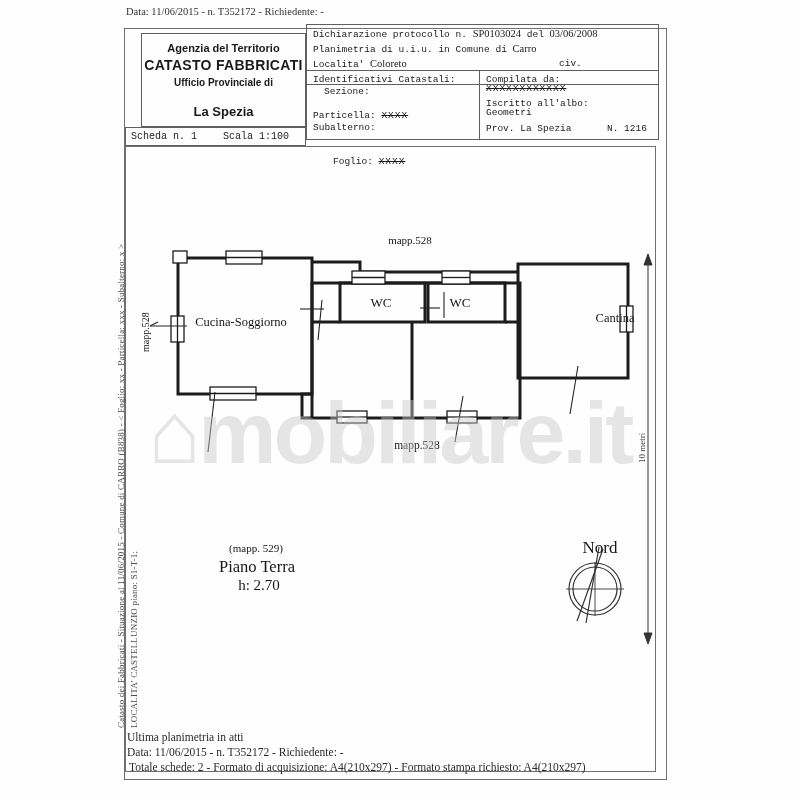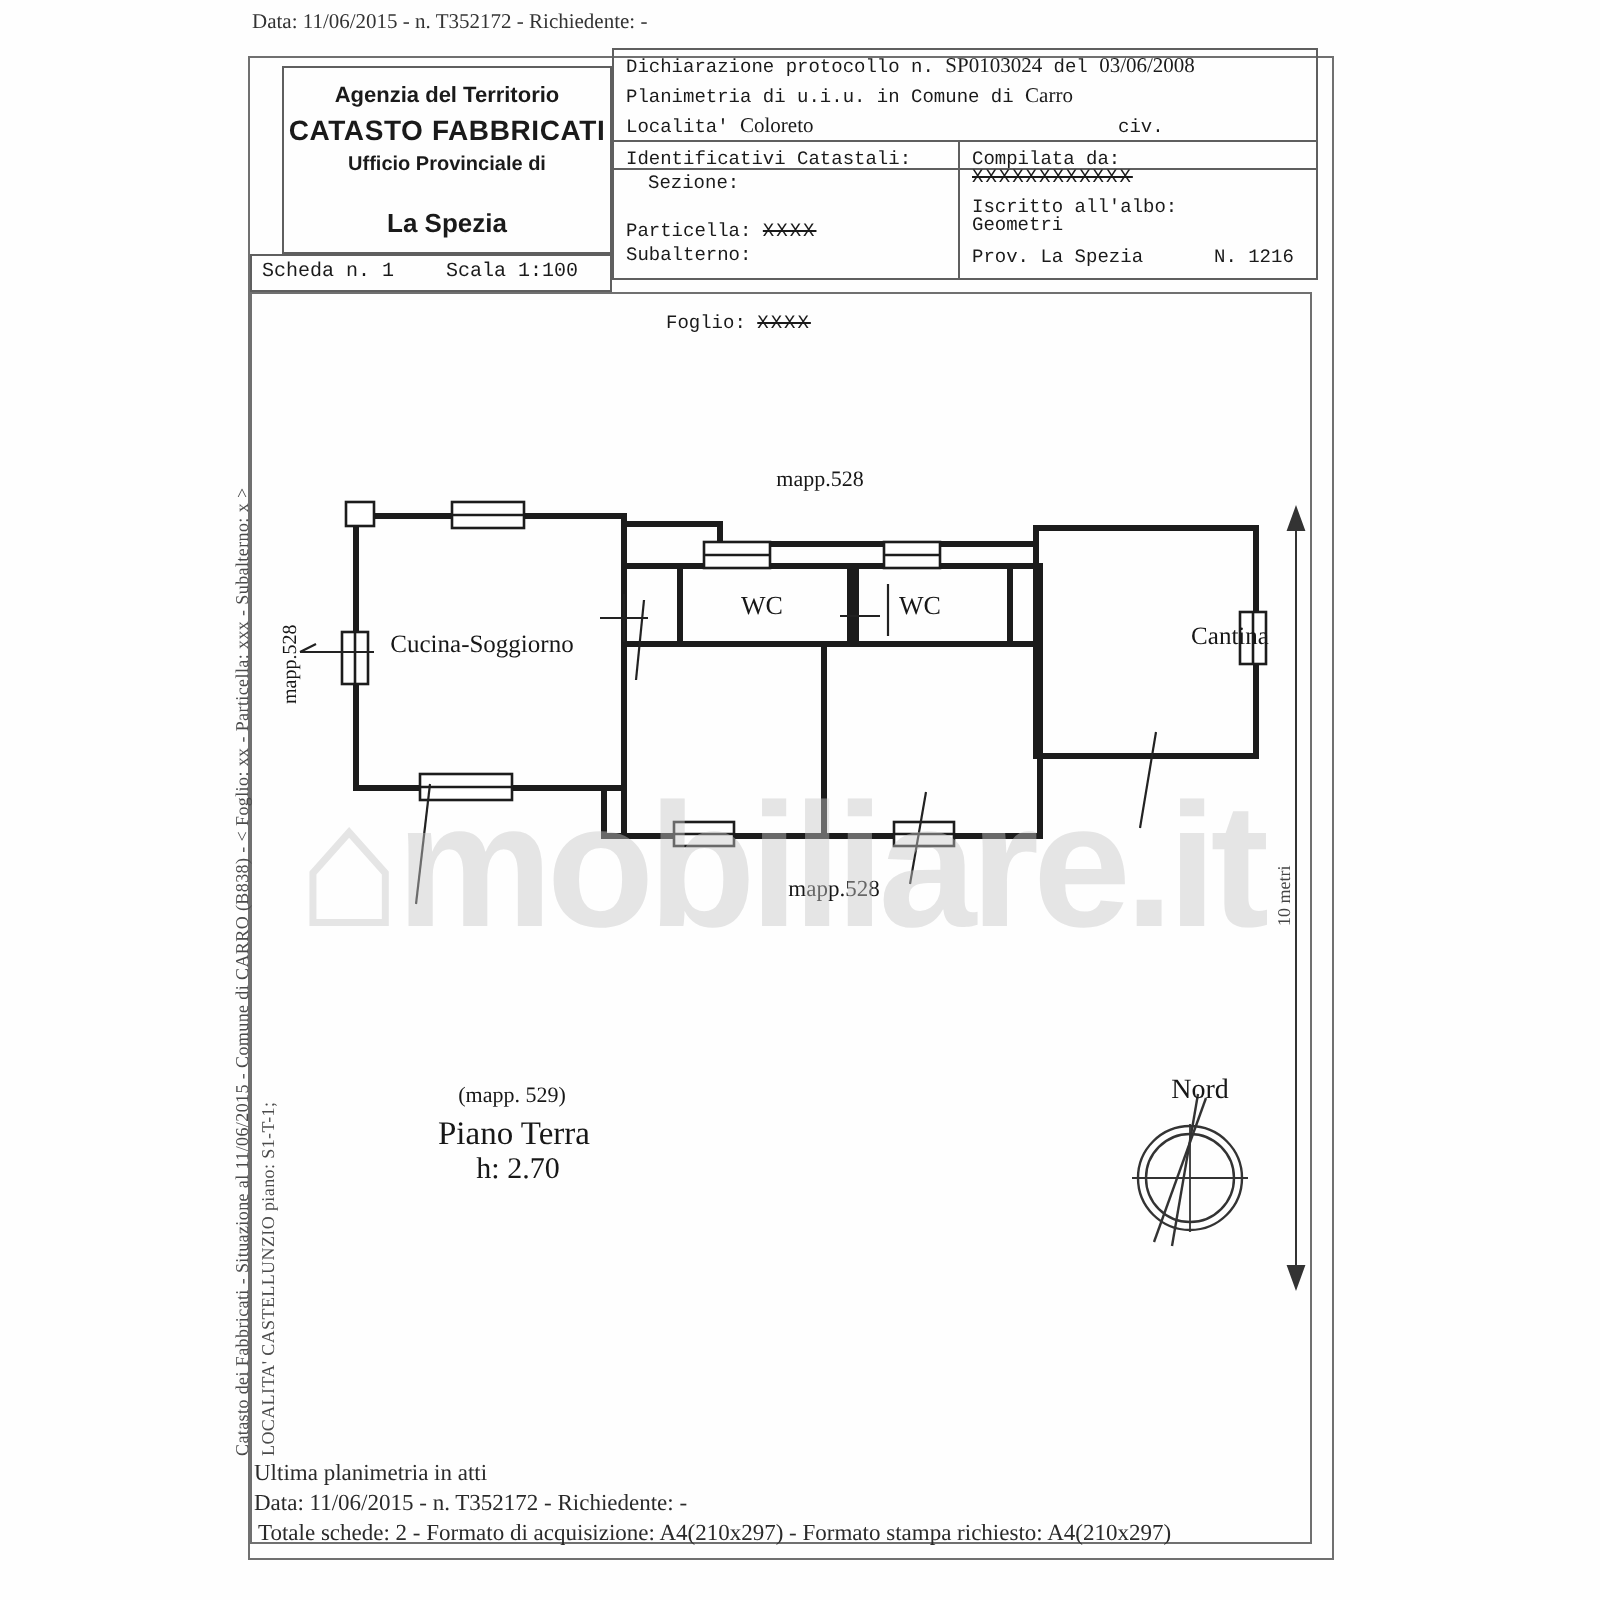--- a/index.html
+++ b/index.html
@@ -155,21 +155,21 @@
   <div class="planlabel ctr" style="left:381px; top:295px; font-size:13px;">WC</div>
   <div class="planlabel ctr" style="left:460px; top:295px; font-size:13px;">WC</div>
   <div class="planlabel ctr" style="left:571px; top:311px; font-size:12.5px;margin-left:44px;">Cantina</div>
   <div class="planlabel ctr" style="left:417px; top:439px; font-size:11.5px;">mapp.528</div>
   <div class="planlabel rot" style="left:140px; top:352px; font-size:10px;">mapp.528</div>
 
   <div class="planlabel ctr" style="left:256px; top:542px; font-size:11px;">(mapp. 529)</div>
   <div class="planlabel ctr" style="left:257px; top:557px; font-size:16.5px; font-weight:normal;">Piano Terra</div>
   <div class="planlabel ctr" style="left:259px; top:577px; font-size:15px;">h: 2.70</div>
 
-  <div class="planlabel ctr" style="left:600px; top:538px; font-size:14px;">Nord</div>
+  <div class="planlabel ctr" style="left:600px; top:538px; font-size:17px;">Nord</div>
   <div class="planlabel rot" style="left:637px; top:463px; font-size:9px; color:#444;">10 metri</div>
 
   <div class="sidetext rot" style="left:116px; top:728px;">Catasto dei Fabbricati - Situazione al 11/06/2015 - Comune di CARRO (B838) - &lt; Foglio: xx - Particella: xxx - Subalterno: x &gt;</div>
   <div class="sidetext rot" style="left:129px; top:728px;">LOCALITA' CASTELLUNZIO piano: S1-T-1;</div>
 
   <div class="watermark">
     <span>⌂</span><span>mobiliare.it</span>
   </div>
 
   <div class="footrow" style="left:127px; top:731px;">Ultima planimetria in atti</div>

